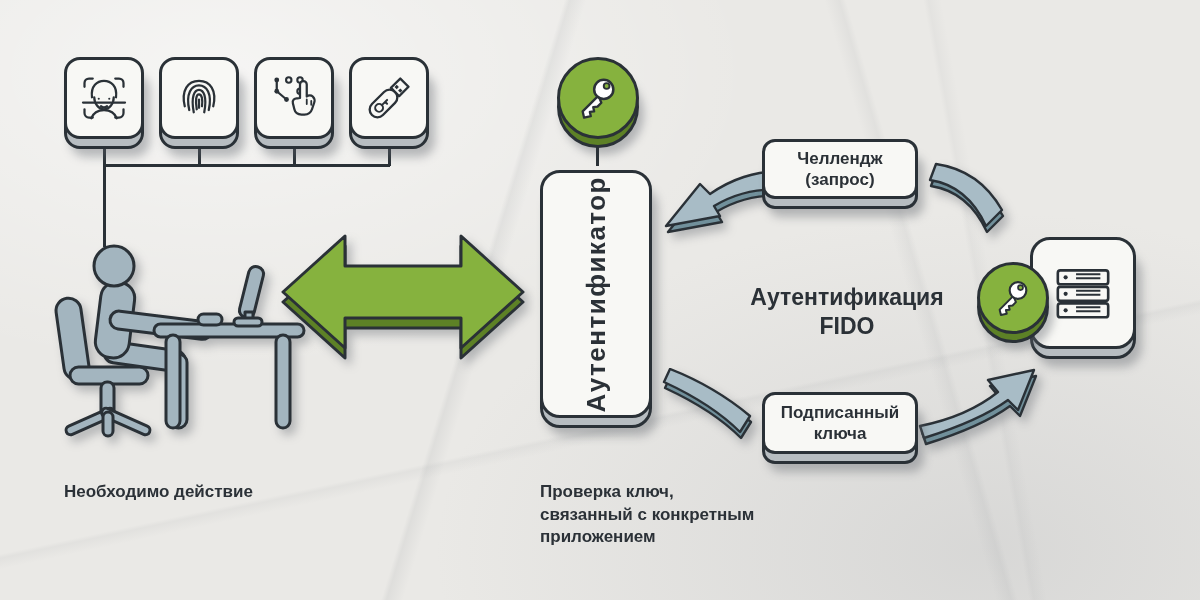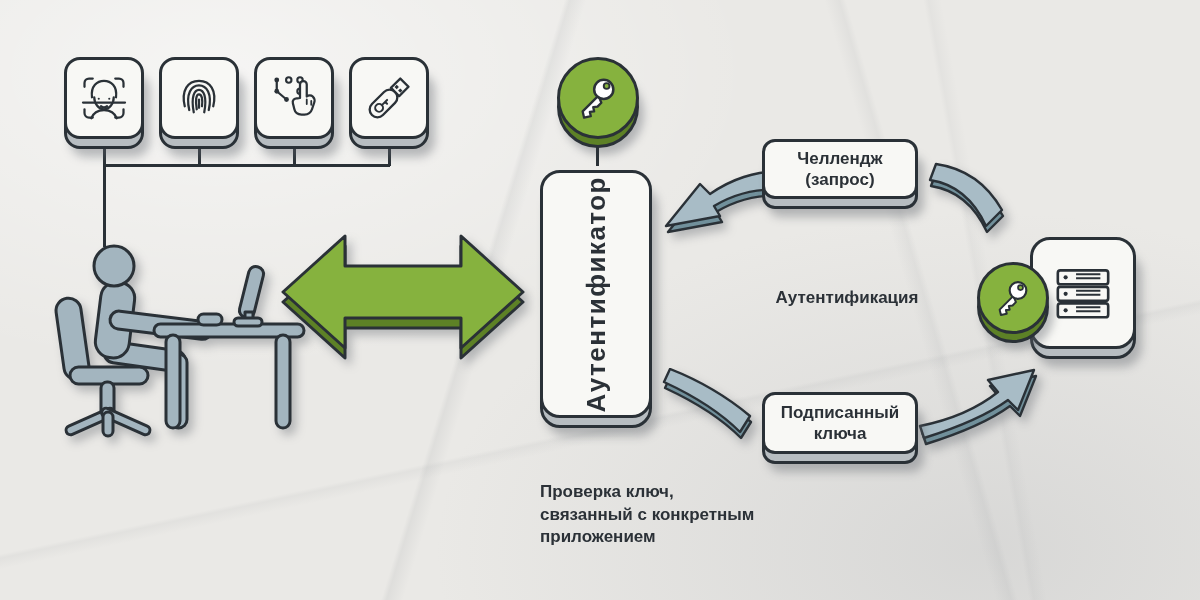--- a/index.html
+++ b/index.html
@@ -33,21 +33,21 @@
   .keybadge-base{position:absolute;left:0;right:0;top:9px;bottom:-9px;border-radius:50%;
     background:#5d8126;border:3px solid #2a3137;box-shadow:5px 7px 9px rgba(95,100,108,.40);}
   .keybadge-face{position:absolute;inset:0;border-radius:50%;background:#86b23e;border:3px solid #2a3137;
     display:flex;align-items:center;justify-content:center;}
   .boxlabel{font-size:17px;font-weight:700;line-height:21px;color:#2b3137;}
   .vtext{writing-mode:vertical-rl;transform:rotate(180deg);font-size:26px;font-weight:700;
     letter-spacing:1.5px;color:#2b3137;white-space:nowrap;}
   .caption{position:absolute;font-size:17px;font-weight:700;line-height:22.5px;color:#2b3137;}
   .caption span{display:block;}
   .line{position:absolute;background:#2a3137;}
-  .fido-title{position:absolute;text-align:center;font-size:17px;font-weight:800;line-height:29px;color:#2b3137;}
+  .fido-title{position:absolute;text-align:center;font-size:23px;font-weight:800;line-height:29px;color:#2b3137;}
   .arrowlabel{position:absolute;text-align:center;font-size:15.5px;font-weight:700;line-height:19px;color:#263018;}
   .arrowlabel span{display:block;}
   svg{display:block;}
   .shadowed{filter:drop-shadow(5px 6px 5px rgba(95,100,108,.38));}
 </style>
 </head>
 <body>
 
 <div id="stage">
   <div class="paper"></div>
@@ -207,20 +207,21 @@
     <div class="tile-face">
       <div class="boxlabel" style="text-align:center;">
         <span style="display:block;">Подписанный</span>
         <span style="display:block;">ключа</span>
       </div>
     </div>
   </div>
 
   <div class="fido-title" style="left:722px;top:283px;width:250px;">
     <span style="display:block;">Аутентификация</span>
+    <span style="display:block;">FIDO</span>
   </div>
 
   <div class="tile rad20" style="left:1030px;top:237px;width:106px;height:112px;">
     <div class="tile-base"></div>
     <div class="tile-face">
       <svg width="66" height="66" viewBox="0 0 76 76" fill="none" stroke="#2a3137" stroke-width="3" stroke-linejoin="round">
         <rect x="9" y="12" width="58" height="16" rx="3" fill="#f8f8f5"></rect>
         <rect x="9" y="31" width="58" height="16" rx="3" fill="#f8f8f5"></rect>
         <rect x="9" y="50" width="58" height="16" rx="3" fill="#f8f8f5"></rect>
         <circle cx="18" cy="20" r="2.4" fill="#2a3137" stroke="none"></circle>
@@ -238,19 +239,20 @@
     <div class="keybadge-face">
       <svg width="40" height="40" viewBox="0 0 48 48">
         <path d="M24.5,21.5 L8,38 l1.5,6.5 7,-1.5 -1,-4.5 4.5,-0.5 -1,-4.5 4.5,-0.5 4,-4 z" fill="#ffffff" stroke="#2a3137" stroke-width="2.4" stroke-linejoin="round"></path>
         <circle cx="30" cy="15" r="10" fill="#ffffff" stroke="#2a3137" stroke-width="2.6"></circle>
         <circle cx="33" cy="11.5" r="3" fill="#86b23e" stroke="#2a3137" stroke-width="2"></circle>
       </svg>
     </div>
   </div>
 
   <div class="caption" style="left:64px;top:481px;">
+    <span>Необходимо действие</span>
   </div>
   <div class="caption" style="left:540px;top:481px;">
     <span>Проверка ключ,</span>
     <span>связанный с конкретным</span>
     <span>приложением</span>
   </div>
 </div>
 
 </body></html>

